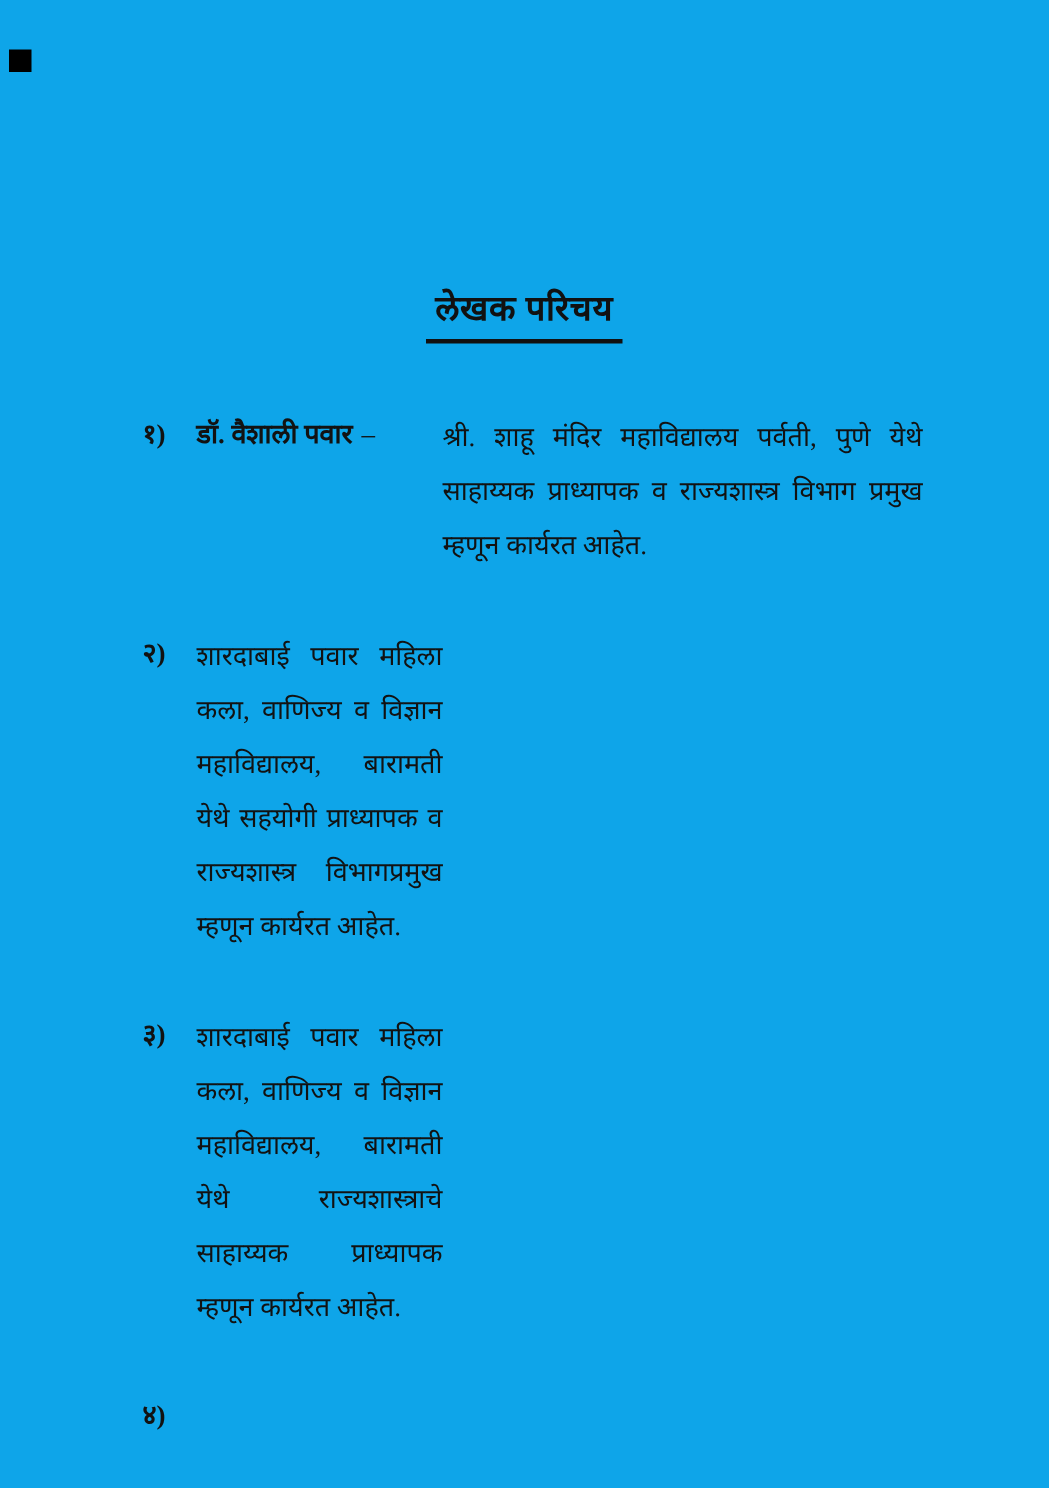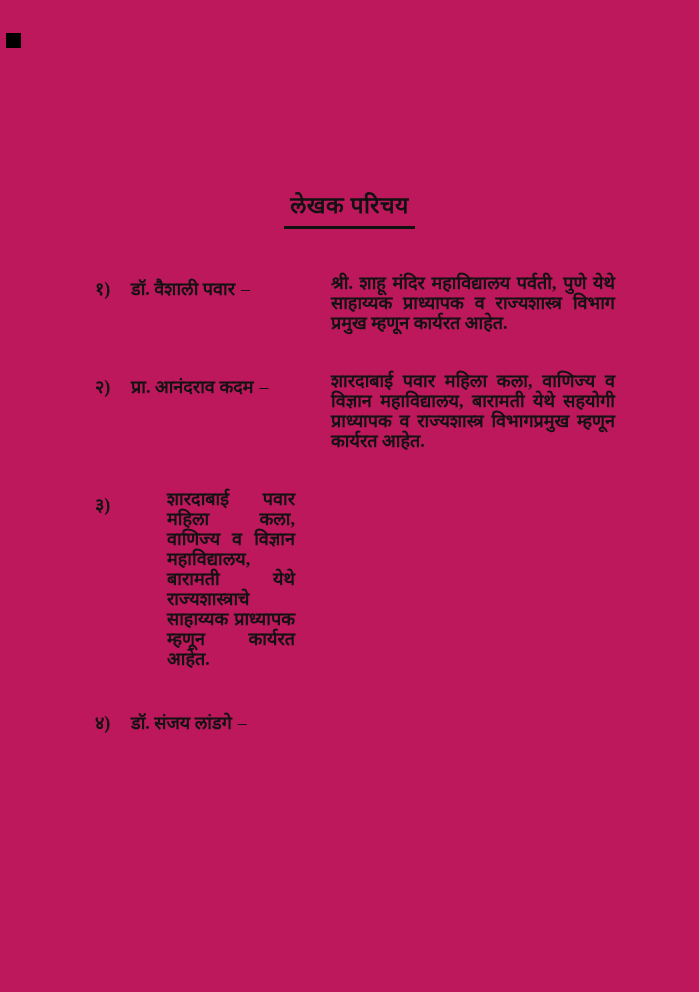--- a/index.html
+++ b/index.html
@@ -4,21 +4,21 @@
 <style>
   html, body {
     margin: 0;
     padding: 0;
     background: #ffffff;
   }
   .page {
     position: relative;
     width: 699px;
     height: 992px;
-    background: #be185d;
+    background: #0ea5e9;
     color: #121212;
     font-family: "Liberation Serif", "DejaVu Serif", serif;
     overflow: hidden;
     box-sizing: border-box;
   }
   .scan-mark {
     position: absolute;
     left: 6px;
     top: 33px;
     width: 15px;
@@ -62,24 +62,23 @@
     line-height: 32px;
     white-space: nowrap;
     padding-right: 6px;
   }
   .dash-sep {
     font-weight: normal;
     padding-left: 6px;
   }
   .author-desc {
     font-size: 18px;
-    font-weight: bold;
-    line-height: 20px;
+    font-weight: normal;
+    line-height: 36px;
     text-align: justify;
-    margin-left: 36px;
   }
 </style>
 </head>
 <body>
 
 <div class="page">
 
   <div class="scan-mark"></div>
 
   <div class="title-wrap">
@@ -89,28 +88,26 @@
   <div class="entries">
 
     <div class="entry">
       <span class="entry-number">१)</span>
       <span class="name-cell"><span>डॉ. वैशाली पवार</span><span class="dash-sep">–</span></span>
       <span class="author-desc">श्री. शाहू मंदिर महाविद्यालय पर्वती, पुणे येथे साहाय्यक प्राध्यापक व राज्यशास्त्र विभाग प्रमुख म्हणून कार्यरत आहेत.</span>
     </div>
 
     <div class="entry">
       <span class="entry-number">२)</span>
-      <span class="name-cell"><span>प्रा. आनंदराव कदम</span><span class="dash-sep">–</span></span>
       <span class="author-desc">शारदाबाई पवार महिला कला, वाणिज्य व विज्ञान महाविद्यालय, बारामती येथे सहयोगी प्राध्यापक व राज्यशास्त्र विभागप्रमुख म्हणून कार्यरत आहेत.</span>
     </div>
 
     <div class="entry">
       <span class="entry-number">३)</span>
       <span class="author-desc">शारदाबाई पवार महिला कला, वाणिज्य व विज्ञान महाविद्यालय, बारामती येथे राज्यशास्त्राचे साहाय्यक प्राध्यापक म्हणून कार्यरत आहेत.</span>
     </div>
 
     <div class="entry">
       <span class="entry-number">४)</span>
-      <span class="name-cell"><span>डॉ. संजय लांडगे</span><span class="dash-sep">–</span></span>
     </div>
 
   </div>
 </div>
 
 </body></html>

